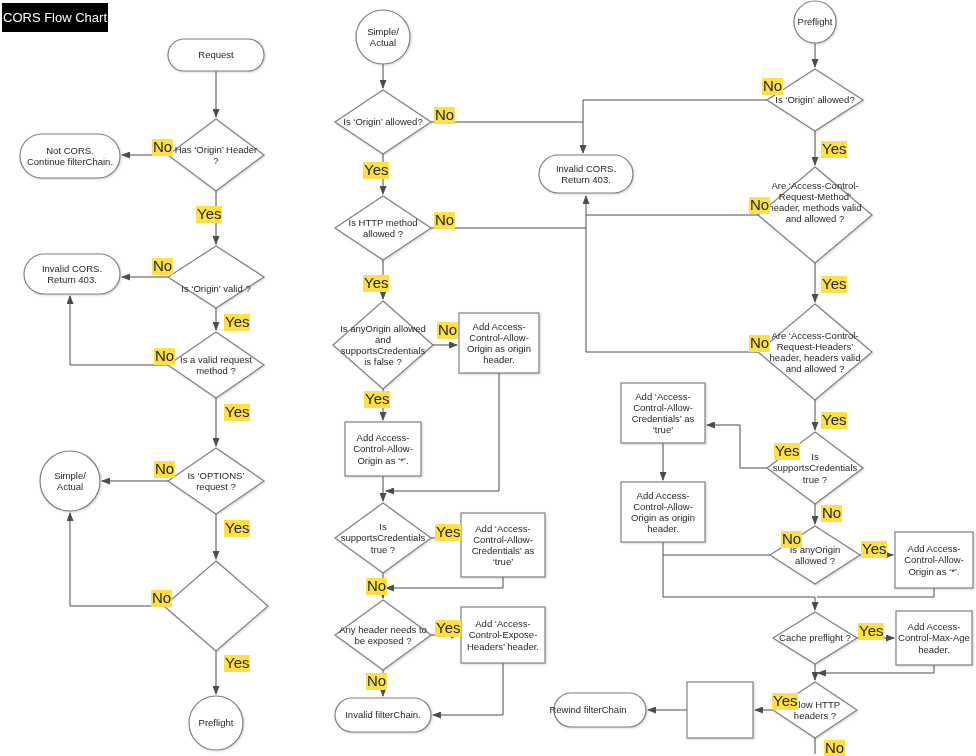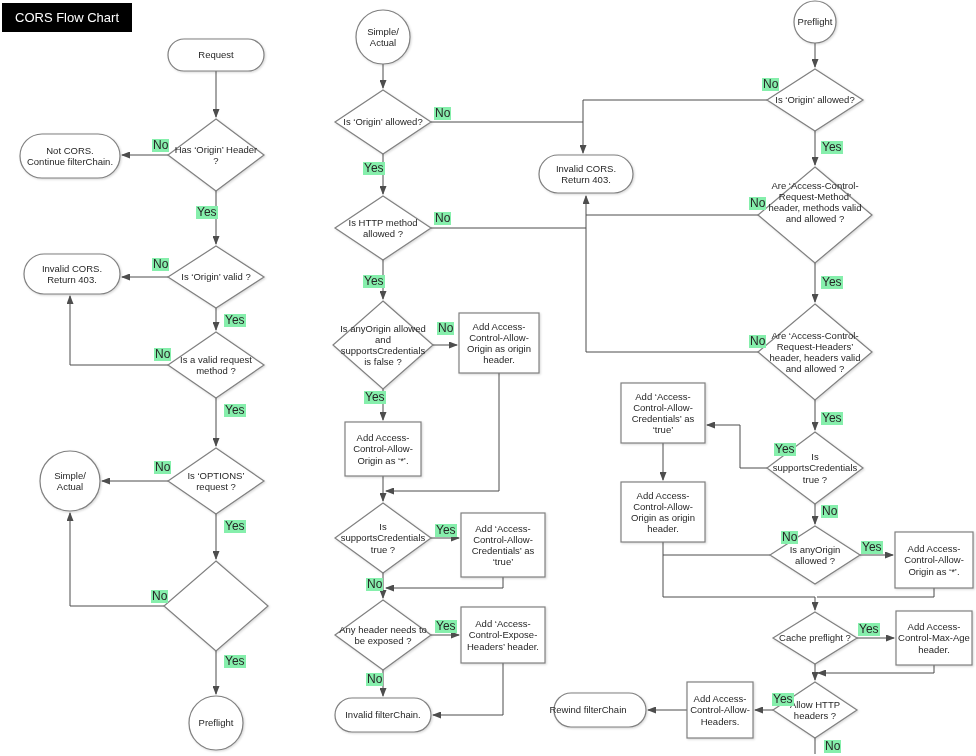--- a/index.html
+++ b/index.html
@@ -7,24 +7,24 @@
           font-family:"Liberation Sans","DejaVu Sans",sans-serif;}
   .canvas svg{position:absolute;left:0;top:0;}
   .edge{fill:none;stroke:var(--line,#4d4d4d);stroke-width:1;}
   .arrowhead{fill:var(--line,#4d4d4d);}
   .shapes-layer{filter:drop-shadow(1.5px 1.5px 1px rgba(0,0,0,0.16));}
   .shape{fill:#ffffff;stroke:var(--shape-stroke,#808080);stroke-width:1.2;}
   .labels{position:absolute;left:0;top:0;width:976px;height:756px;pointer-events:none;}
   .nlabel{position:absolute;display:flex;align-items:center;justify-content:center;
           text-align:center;font-size:9.5px;line-height:1.16;color:var(--text,#262626);
           word-wrap:break-word;overflow:hidden;}
-  .elabel{position:absolute;font-size:12px;line-height:1.1;color:var(--text,#262626);
-          background:#86efac;padding:0 1px;}
+  .elabel{position:absolute;font-size:15px;line-height:1.1;color:var(--text,#262626);
+          background:#fde047;padding:0 1px;}
   .title{position:absolute;left:2px;top:3px;background:var(--title-bg,#000);
-         color:var(--title-fg,#fff);font-size:13px;padding:7px 13px;}
+         color:var(--title-fg,#fff);font-size:13px;padding:7px 1px;}
 </style>
 </head>
 <body>
 
 <div class="canvas">
 
   <svg width="976" height="756" viewBox="0 0 976 756">
     <defs>
       <marker id="arw" markerWidth="9" markerHeight="7" refX="8" refY="3.5" orient="auto" markerUnits="userSpaceOnUse">
         <path class="arrowhead" d="M0,0 L9,3.5 L0,7 Z"></path>
@@ -125,21 +125,21 @@
       <rect class="shape" x="554" y="693" width="92" height="34" rx="17"></rect>
     </g>
   </svg>
 
   <div class="labels">
     <div class="title">CORS Flow Chart</div>
 
     <div class="nlabel" style="left:168px;top:39px;width:96px;height:32px">Request</div>
     <div class="nlabel" style="left:172px;top:121px;width:88px;height:68px">Has ‘Origin’ Header ?</div>
     <div class="nlabel" style="left:26px;top:136px;width:88px;height:40px">Not CORS. Continue filterChain.</div>
-    <div class="nlabel" style="left:172px;top:248px;width:88px;height:58px">Is ‘Origin’ valid ?</div>
+    <div class="nlabel" style="left:172px;top:260px;width:88px;height:58px">Is ‘Origin’ valid ?</div>
     <div class="nlabel" style="left:28px;top:256px;width:88px;height:36px">Invalid CORS. Return 403.</div>
     <div class="nlabel" style="left:172px;top:450px;width:88px;height:62px">Is ‘OPTIONS’ request ?</div>
     <div class="nlabel" style="left:172px;top:334px;width:88px;height:62px">Is a valid request method ?</div>
     <div class="nlabel" style="left:44px;top:459px;width:52px;height:44px">Simple/ Actual</div>
     <div class="nlabel" style="left:190px;top:701px;width:52px;height:44px">Preflight</div>
 
     <div class="nlabel" style="left:357px;top:15px;width:52px;height:44px">Simple/ Actual</div>
     <div class="nlabel" style="left:339px;top:92px;width:88px;height:60px">Is ‘Origin’ allowed?</div>
     <div class="nlabel" style="left:541px;top:157px;width:90px;height:34px">Invalid CORS. Return 403.</div>
     <div class="nlabel" style="left:339px;top:198px;width:88px;height:60px">Is HTTP method allowed ?</div>
@@ -157,21 +157,20 @@
     <div class="nlabel" style="left:765px;top:157px;width:100px;height:90px">Are ‘Access-Control-Request-Method’ header, methods  valid and allowed ?</div>
     <div class="nlabel" style="left:765px;top:307px;width:100px;height:90px">Are ‘Access-Control-Request-Headers’ header, headers valid and allowed ?</div>
     <div class="nlabel" style="left:771px;top:434px;width:88px;height:68px">Is supportsCredentials true ?</div>
     <div class="nlabel" style="left:623px;top:385px;width:80px;height:56px">Add ‘Access-Control-Allow-Credentials’ as ‘true’</div>
     <div class="nlabel" style="left:623px;top:484px;width:80px;height:56px">Add Access-Control-Allow-Origin as origin header.</div>
     <div class="nlabel" style="left:773px;top:528px;width:84px;height:54px">Is anyOrigin allowed ?</div>
     <div class="nlabel" style="left:897px;top:534px;width:74px;height:52px">Add Access-Control-Allow-Origin as ‘*’.</div>
     <div class="nlabel" style="left:777px;top:614px;width:76px;height:48px">Cache preflight ?</div>
     <div class="nlabel" style="left:898px;top:613px;width:72px;height:50px">Add Access-Control-Max-Age header.</div>
     <div class="nlabel" style="left:775px;top:684px;width:80px;height:52px">Allow HTTP headers ?</div>
-    <div class="nlabel" style="left:689px;top:684px;width:62px;height:52px">Add Access-Control-Allow-Headers.</div>
     <div class="nlabel" style="left:544px;top:695px;width:88px;height:30px">Rewind filterChain</div>
 
     <span class="elabel" style="left:152px;top:139px">No</span>
     <span class="elabel" style="left:196px;top:206px">Yes</span>
     <span class="elabel" style="left:152px;top:258px">No</span>
     <span class="elabel" style="left:224px;top:314px">Yes</span>
     <span class="elabel" style="left:154px;top:348px">No</span>
     <span class="elabel" style="left:224px;top:404px">Yes</span>
     <span class="elabel" style="left:154px;top:461px">No</span>
     <span class="elabel" style="left:224px;top:520px">Yes</span>

